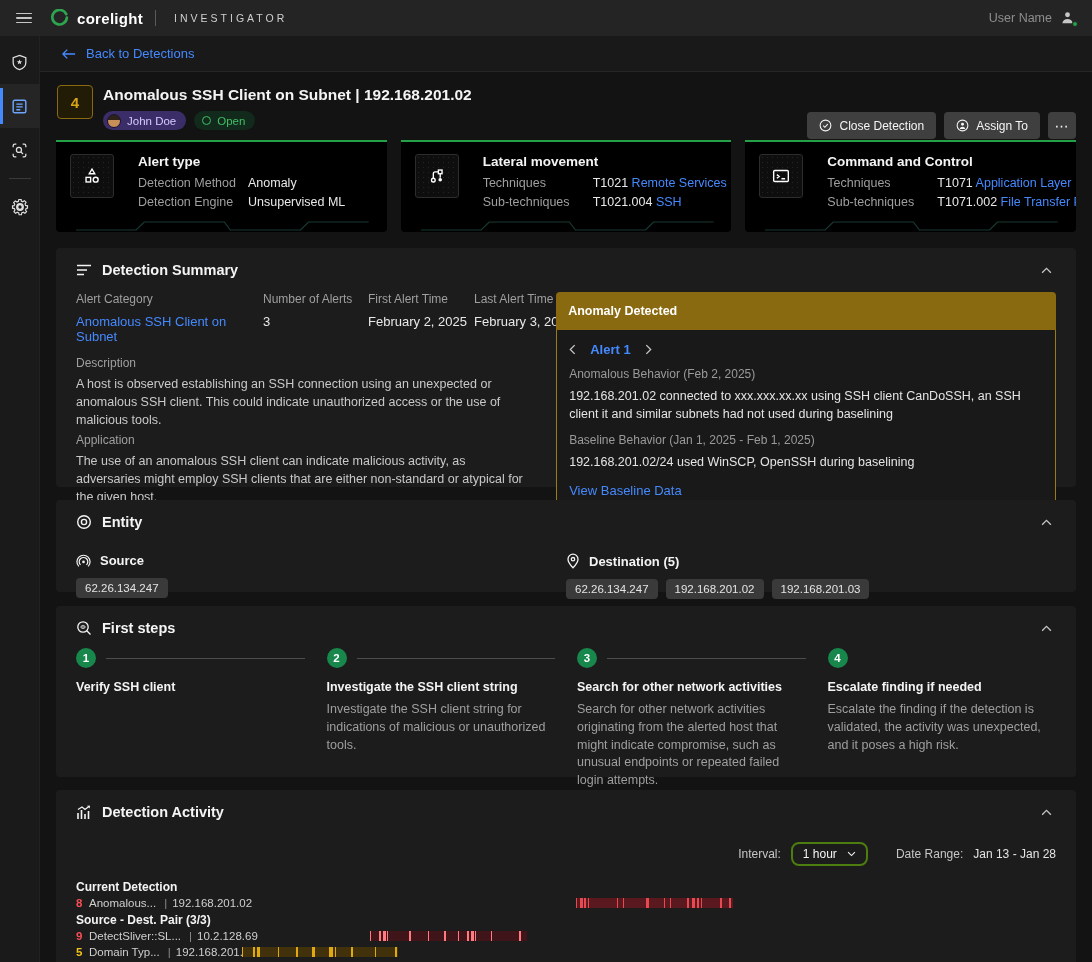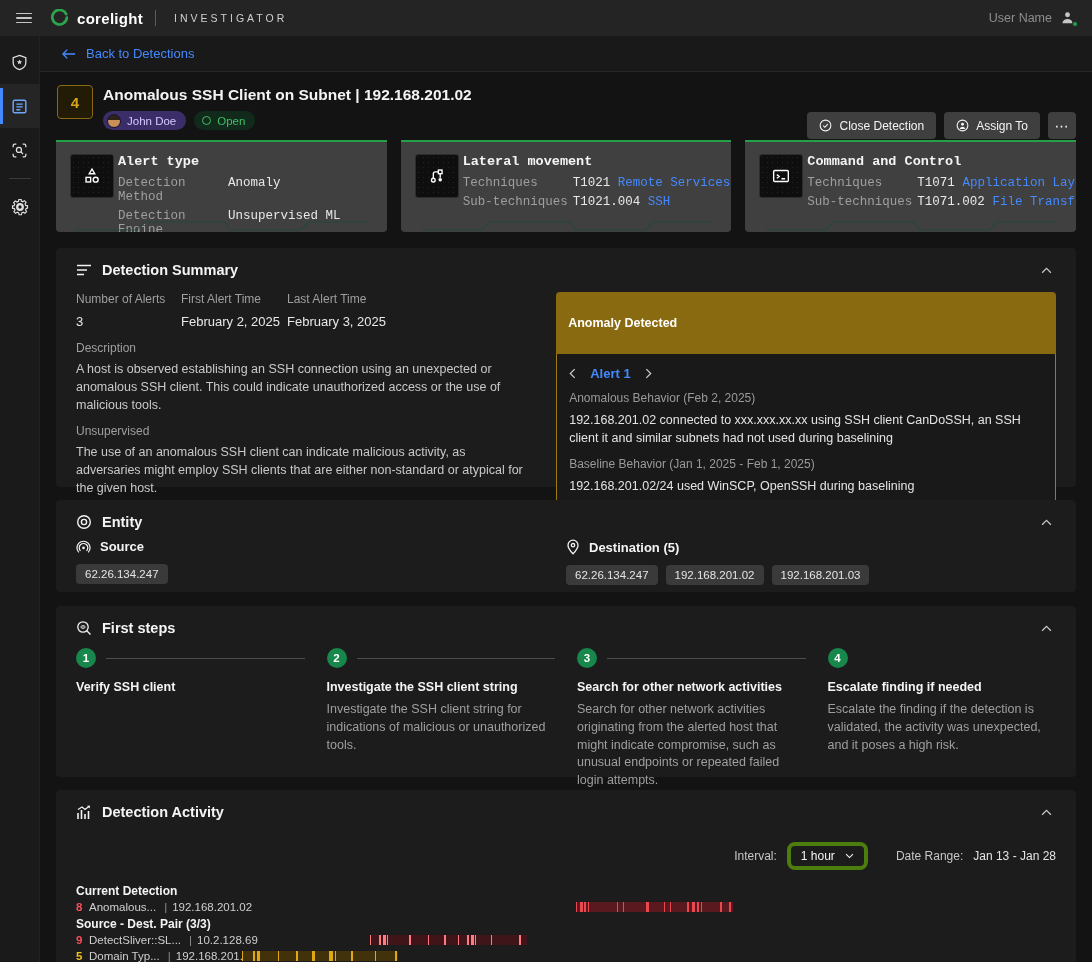--- a/index.html
+++ b/index.html
@@ -43,21 +43,21 @@
   .pill.assignee { background:#3b2e68; color:#d6c9ff; }
   .avatar { width:14px; height:14px; border-radius:50%; background:linear-gradient(180deg,#2e2118 0 42%, #c89058 42%); border:1px solid #1c1433; }
   .pill.status { background:#112a1c; color:#42be65; padding-left:8px; }
   .status-ring { width:9px; height:9px; border:1.5px solid #42be65; border-radius:50%; }
   .det-actions { margin-left:auto; display:flex; gap:8px; align-items:flex-end; padding-top:9px; }
   .btn { height:27px; background:#3f3f3f; border:none; border-radius:4px; color:#f4f4f4; font-size:12px; font-family:inherit; display:flex; align-items:center; gap:7px; padding:0 12px; cursor:pointer; }
   .btn.icon-only { width:28px; justify-content:center; padding:0; font-size:14px; letter-spacing:1px; }
 
   
   .cards { position:absolute; left:16px; top:68px; right:16px; height:92px; display:flex; gap:14px; }
-  .mcard { flex:1; background:#404040; border-top:2px solid #24a148; border-radius:0 0 4px 4px; padding:12px 14px; display:flex; gap:4px; position:relative; overflow:hidden;font-family:Liberation Mono, monospace; }
+  .mcard { flex:1; background:#000000; border-top:2px solid #24a148; border-radius:0 0 4px 4px; padding:12px 14px; display:flex; gap:24px; position:relative; overflow:hidden; }
   .mcard .tile { width:44px; height:44px; background:#0e0e0e; border:1px solid #2d2d2d; border-radius:3px; display:flex; align-items:center; justify-content:center; flex:none;
       background-image:radial-gradient(#242424 0.8px, transparent 0.8px); background-size:5px 5px; }
   .mcard-body { font-size:12.5px; min-width:0; }
   .mcard-title { font-size:13.5px; font-weight:bold; margin-bottom:7px; }
   .mcard-row { display:flex; margin-bottom:5px; }
   .mcard-label { width:110px; color:#9f9f9f; flex:none; }
   .mcard-val { color:#e8e8e8; white-space:nowrap; }
   .mcard-val a, .link { color:#4589ff; text-decoration:none; cursor:pointer; }
   .mcard .deco { position:absolute; bottom:0; left:0; right:0; pointer-events:none; opacity:.8; }
 
@@ -68,55 +68,55 @@
   .collapse { margin-left:auto; cursor:pointer; padding:4px; }
 
   
   #summary { top:176px; height:239px; }
   .sum-cols { display:flex; margin-top:14px; }
   .sum-left { width:49%; padding-right:24px; }
   .fields { display:flex; margin-bottom:12px; }
   .field { flex:none; }
   .f-label { font-size:12px; color:#9f9f9f; margin-bottom:8px; }
   .f-val { font-size:13px; color:#e8e8e8; }
-  .sum-para-label { font-size:12px; color:#9f9f9f; margin:10px 0 6px; }
+  .sum-para-label { font-size:12px; color:#9f9f9f; margin:4px 0 6px; }
   .sum-para { font-size:12.5px; color:#c9c9c9; line-height:1.42; }
   .see-more { display:inline-flex; align-items:center; gap:8px; color:#4589ff; font-size:13px; margin-top:12px; cursor:pointer; }
   .anomaly { width:51%; border-radius:4px; }
-  .anomaly-head { background:#8a6a10; border-radius:4px 4px 0 0; padding:24px 12px; font-size:12.5px; font-weight:bold; color:#fff; }
+  .anomaly-head { background:#8a6a10; border-radius:4px 4px 0 0; padding:12px 12px; font-size:12.5px; font-weight:bold; color:#fff; }
   .anomaly-body { border:1px solid #9d7a12; border-top:none; border-radius:0 0 4px 4px; background:#191919; padding:10px 12px 12px; }
   .pager { display:flex; align-items:center; gap:14px; margin:2px 0 10px; }
   .pager-label { color:#4589ff; font-size:13px; font-weight:bold; }
   .pager-arrow { cursor:pointer; color:#c6c6c6; display:flex; }
   .an-label { font-size:12px; color:#9a9a9a; margin-bottom:6px; }
   .an-text { font-size:12.5px; color:#e4e4e4; line-height:1.45; margin-bottom:10px; }
   .baseline-link { display:inline-flex; align-items:center; gap:9px; color:#4589ff; font-size:13px; font-weight:normal; cursor:pointer; margin-top:2px;flex-direction:column; }
 
   
   #entity { top:428px; height:92px; }
-  .entity-cols { display:flex; margin-top:9px; }
+  .entity-cols { display:flex; margin-top:23px; }
   .entity-col { width:50%; }
   .ent-sub { display:flex; align-items:center; gap:9px; font-size:13px; font-weight:bold; margin-bottom:10px; }
   .chips { display:flex; gap:8px; }
   .chip { background:#3a3a3a; border-radius:4px; padding:4px 9px; font-size:11.5px; color:#e4e4e4; cursor:pointer; }
 
   
   #next-steps { top:534px; height:171px; }
   .steps { display:flex; gap:22px; margin-top:12px; }
   .step { flex:1; }
   .step-top { display:flex; align-items:center; gap:10px; margin-bottom:12px; }
   .step-num { width:20px; height:20px; border-radius:50%; background:#17874b; color:#fff; font-size:11.5px; font-weight:bold; display:flex; align-items:center; justify-content:center; flex:none; }
   .step-line { flex:1; height:1px; background:#4d4d4d; }
   .step-title { font-size:12.5px; font-weight:bold; margin-bottom:7px; }
   .step-text { font-size:12.5px; color:#9f9f9f; line-height:1.42; }
 
   
   #activity { top:718px; height:330px; }
   .act-controls { display:flex; align-items:center; justify-content:flex-end; gap:10px; margin-top:22px; font-size:12px; color:#c6c6c6; }
-  .select { display:flex; align-items:center; gap:10px; border:4px solid #4d7c0f; border-radius:8px; padding:3px 10px; color:#f4f4f4; cursor:pointer; }
+  .select { display:flex; align-items:center; gap:10px; border:2px solid #4d7c0f; border-radius:8px; padding:3px 10px; color:#f4f4f4; cursor:pointer; }
   .range-val { color:#e4e4e4; }
   .act-group { font-size:12px; font-weight:bold; color:#f4f4f4; height:17px; display:flex; align-items:center; }
   .act-rows { margin-top:12px; }
   .act-row { position:relative; height:16px; display:flex; align-items:center; gap:5px; font-size:11.5px; color:#cfcfcf; }
   .act-count { font-weight:bold; min-width:8px; }
   .act-sep { color:#8d8d8d; margin-left:3px; }
   .band { position:absolute; top:3px; height:10px; }
   .band-base { position:absolute; inset:0; }
   .band-tick { position:absolute; top:0; bottom:0; }
 </style>
@@ -309,36 +309,40 @@
       <span class="sec-title">Detection Summary</span>
       <span class="collapse">
           <svg width="11" height="7" viewBox="0 0 12 8">
             <path d="M1 6.5L6 1.5l5 5" stroke="#c6c6c6" stroke-width="1.5" fill="none"></path>
           </svg>
         </span>
     </div>
     <div class="sum-cols">
       <div class="sum-left">
         <div class="fields">
+          <div class="field" style="width:187px;">
+            <div class="f-label">Alert Category</div>
+            <div class="f-val"><a class="link">Anomalous SSH Client on Subnet</a></div>
+          </div>
           <div class="field" style="width:105px;">
             <div class="f-label">Number of Alerts</div>
             <div class="f-val">3</div>
           </div>
           <div class="field" style="width:106px;">
             <div class="f-label">First Alert Time</div>
             <div class="f-val">February 2, 2025</div>
           </div>
           <div class="field">
             <div class="f-label">Last Alert Time</div>
             <div class="f-val">February 3, 2025</div>
           </div>
         </div>
         <div class="sum-para-label">Description</div>
         <div class="sum-para">A host is observed establishing an SSH connection using an unexpected or anomalous SSH client. This could indicate unauthorized access or the use of malicious tools.</div>
-        <div class="sum-para-label">Unsupervised</div>
+        <div class="sum-para-label">Application</div>
         <div class="sum-para">The use of an anomalous SSH client can indicate malicious activity, as adversaries might employ SSH clients that are either non-standard or atypical for the given host.</div>
         <div class="see-more">
           <span>See More</span>
           <svg width="11" height="7" viewBox="0 0 12 8">
               <path d="M1 1.5L6 6.5l5-5" stroke="#4589ff" stroke-width="1.6" fill="none"></path>
             </svg>
         </div>
       </div>
       <div class="anomaly">
         <div class="anomaly-head">Anomaly Detected</div>

